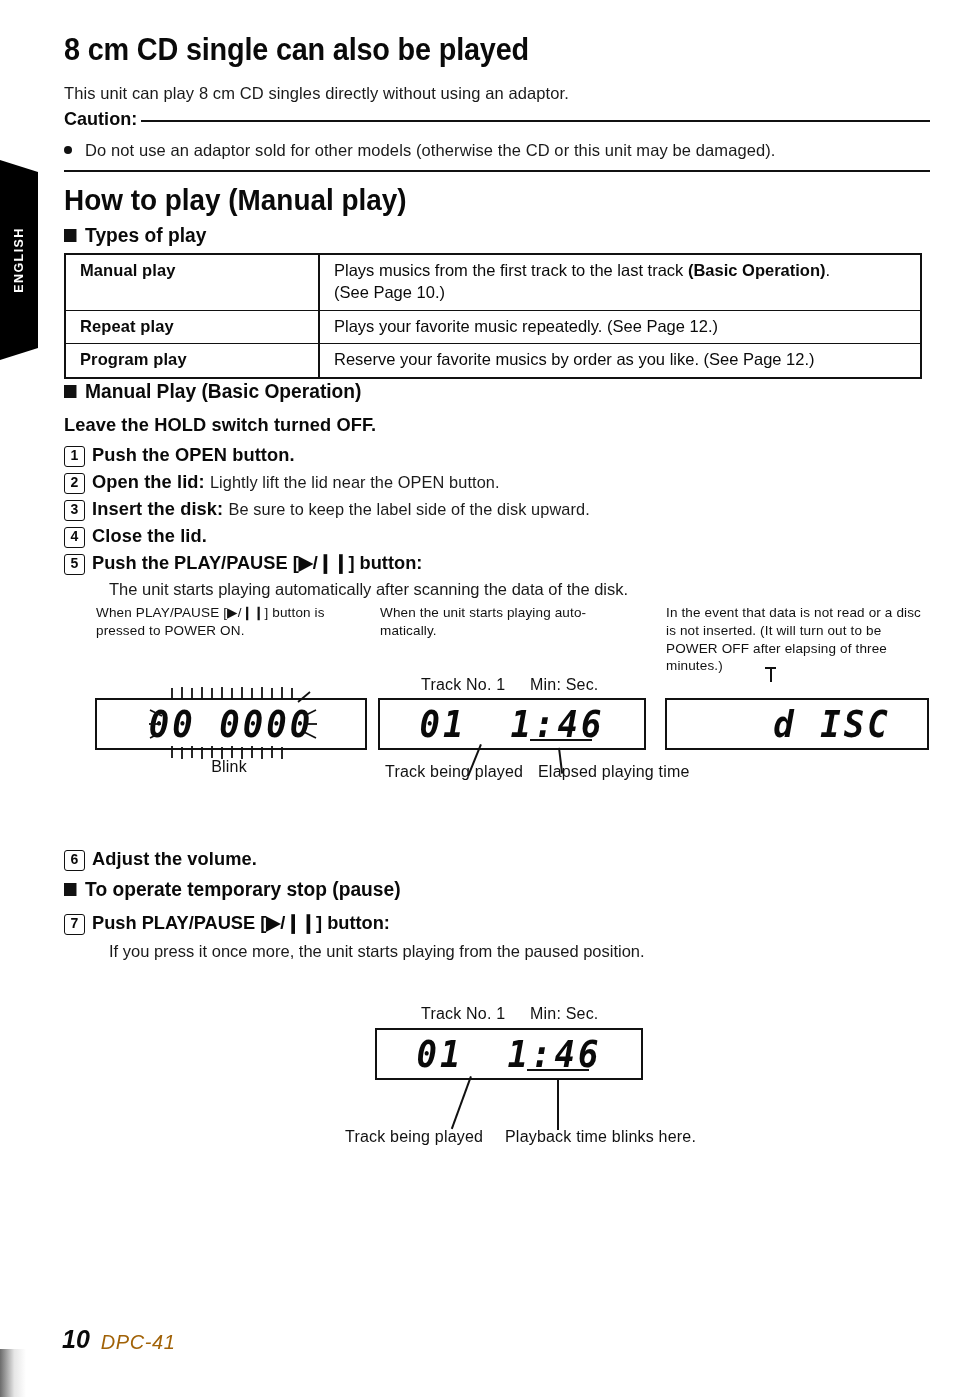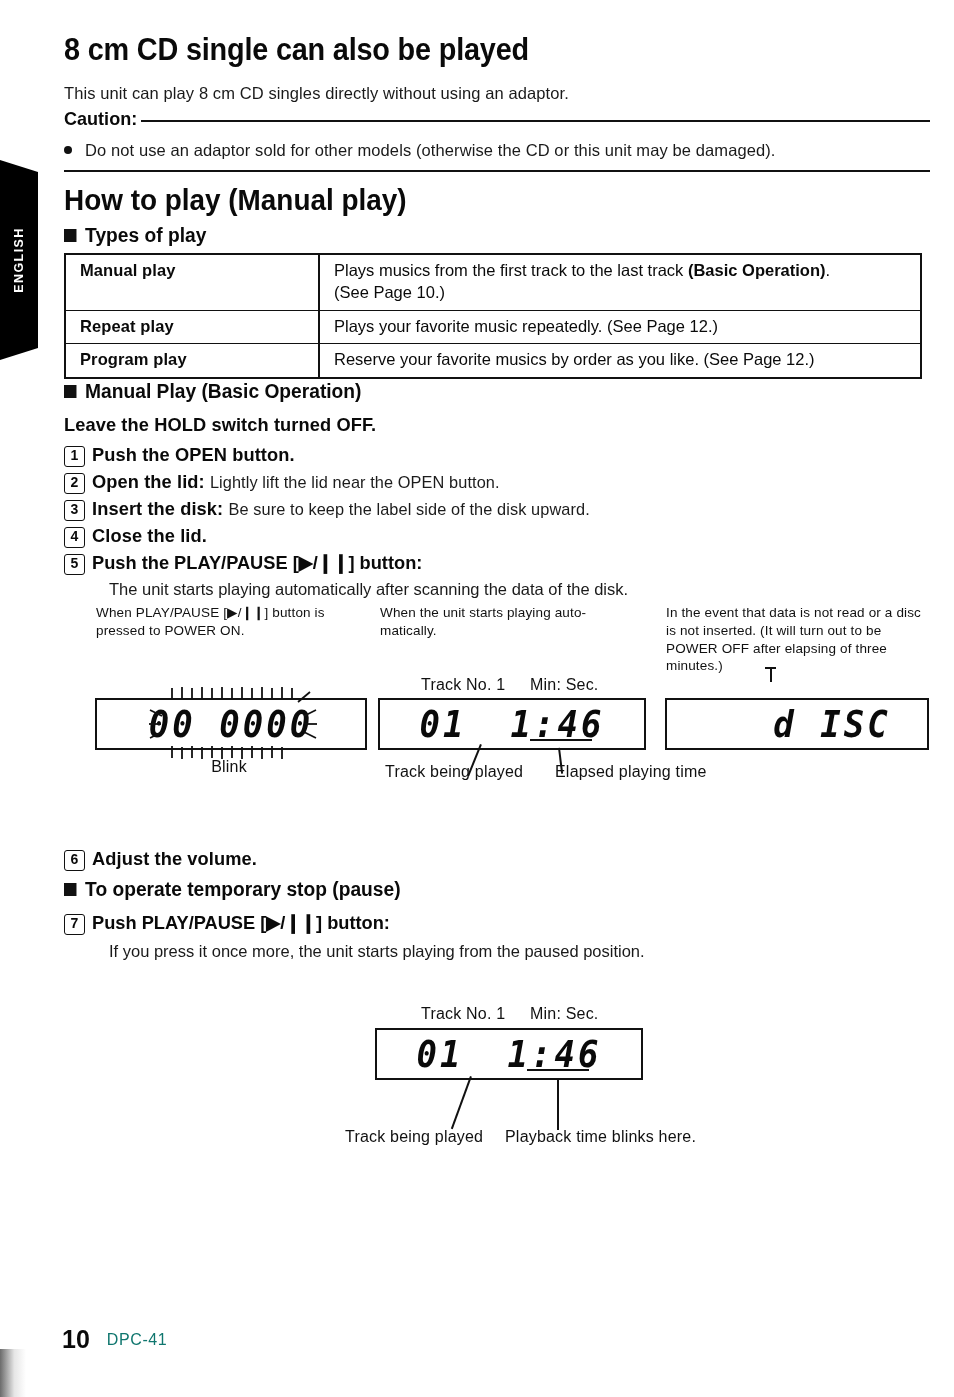--- a/index.html
+++ b/index.html
@@ -244,23 +244,23 @@
     position: absolute;
     background: #111;
     transform-origin: top left;
   }
 
   .footer-num {
     font-size: 25px;
     font-weight: bold;
   }
   .footer-model {
-    font-size: 16px;
+    font-size: 20px;
     letter-spacing: 0.6px;
-    color: #0f766e;
+    color: #a16207;
   }
   .left-edge-smudge {
     position: absolute;
     left: 0;
     bottom: 0;
     width: 26px;
     height: 48px;
     background: linear-gradient(90deg, #3a3a3a 0%, rgba(120,120,120,0.25) 55%, rgba(255,255,255,0) 100%);
     opacity: 0.75;
   }
@@ -447,21 +447,21 @@
     <div class="lcd-inner" style="justify-content:center; gap:44px;">
       <span class="seg skew">01</span>
       <span class="seg skew" style="position:relative;">1:46</span>
     </div>
     <div style="position:absolute; left:150px; bottom:7px; width:62px; height:2px; background:#111;"></div>
   </div>
 
   <div class="leader" style="left:480px; top:744px; width:1.8px; height:34px; transform:rotate(22deg);"></div>
   <div class="leader" style="left:558px; top:748px; width:1.8px; height:26px; transform:rotate(-7deg);"></div>
   <div style="position:absolute; left:385px; top:763px;" class="tick-label">Track being played</div>
-  <div style="position:absolute; left:538px; top:763px;margin-left:17px;" class="tick-label">Elapsed playing time</div>
+  <div style="position:absolute; left:538px; top:763px;" class="tick-label">Elapsed playing time</div>
 
   <div style="position:absolute; left:665px; top:698px; width:260px;" class="lcd">
     <div class="lcd-inner" style="justify-content:center;">
       <span class="seg skew" style="margin-left:70px;">d ISC</span>
     </div>
   </div>
 
   <div class="content" style="top:847px;">
     <div class="step">
       <span class="step-num">6</span>
@@ -496,20 +496,20 @@
       <span class="seg skew">1:46</span>
     </div>
     <div style="position:absolute; left:150px; bottom:7px; width:62px; height:2px; background:#111;"></div>
   </div>
 
   <div class="leader" style="left:470px; top:1076px; width:1.8px; height:56px; transform:rotate(20deg);"></div>
   <div class="leader" style="left:557px; top:1078px; width:1.8px; height:52px;"></div>
   <div style="position:absolute; left:345px; top:1128px;" class="tick-label bolder">Track being played</div>
   <div style="position:absolute; left:505px; top:1128px;" class="tick-label bolder">Playback time blinks here.</div>
 
-  <div style="position:absolute; left:62px; top:1325px; display:flex; align-items:center; gap:17px;">
+  <div style="position:absolute; left:62px; top:1325px; display:flex; align-items:flex-end; gap:11px;font-style:italic;">
     <span class="footer-num">10</span>
     <span class="footer-model">DPC-41</span>
   </div>
 
   <div class="left-edge-smudge"></div>
 
 </div>
 
 </body></html>

